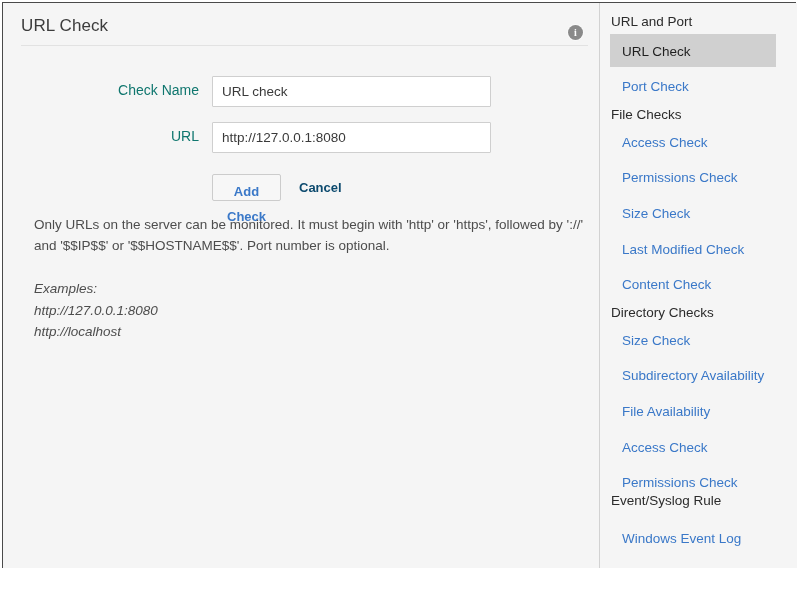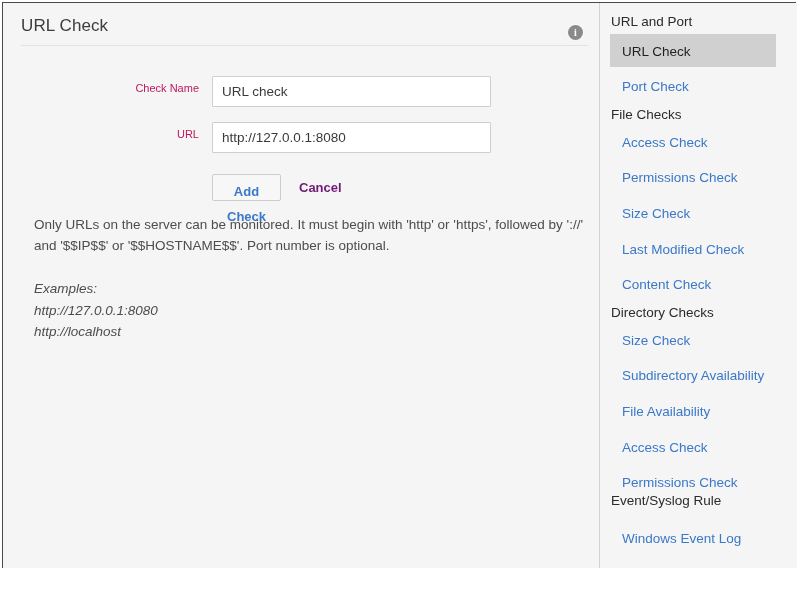--- a/index.html
+++ b/index.html
@@ -82,22 +82,22 @@
     height: 32px;
   }
   .form-row.r1 { top: 73px; }
   .form-row.r2 { top: 119px; }
   .form-label {
     position: absolute;
     left: 0;
     top: 6px;
     width: 196px;
     text-align: right;
-    font-size: 11px;
-    color: #be185d;
+    font-size: 14px;
+    color: #0f766e;
   }
   .form-input {
     position: absolute;
     left: 209px;
     top: 0;
     width: 279px;
     height: 31px;
     box-sizing: border-box;
     border: 1px solid #cfcfcf;
     background: #ffffff;
@@ -129,21 +129,21 @@
     font-weight: bold;
     border-radius: 2px;
     line-height: 25px;
     cursor: pointer;
   }
   .btn-cancel {
     position: absolute;
     left: 87px;
     top: 0;
     line-height: 27px;
-    color: #701a75;
+    color: #0c4a6e;
     font-size: 13px;
     font-weight: bold;
     cursor: pointer;
     text-decoration: none;
   }
   
   .help-block {
     position: absolute;
     left: 31px;
     top: 211px;

